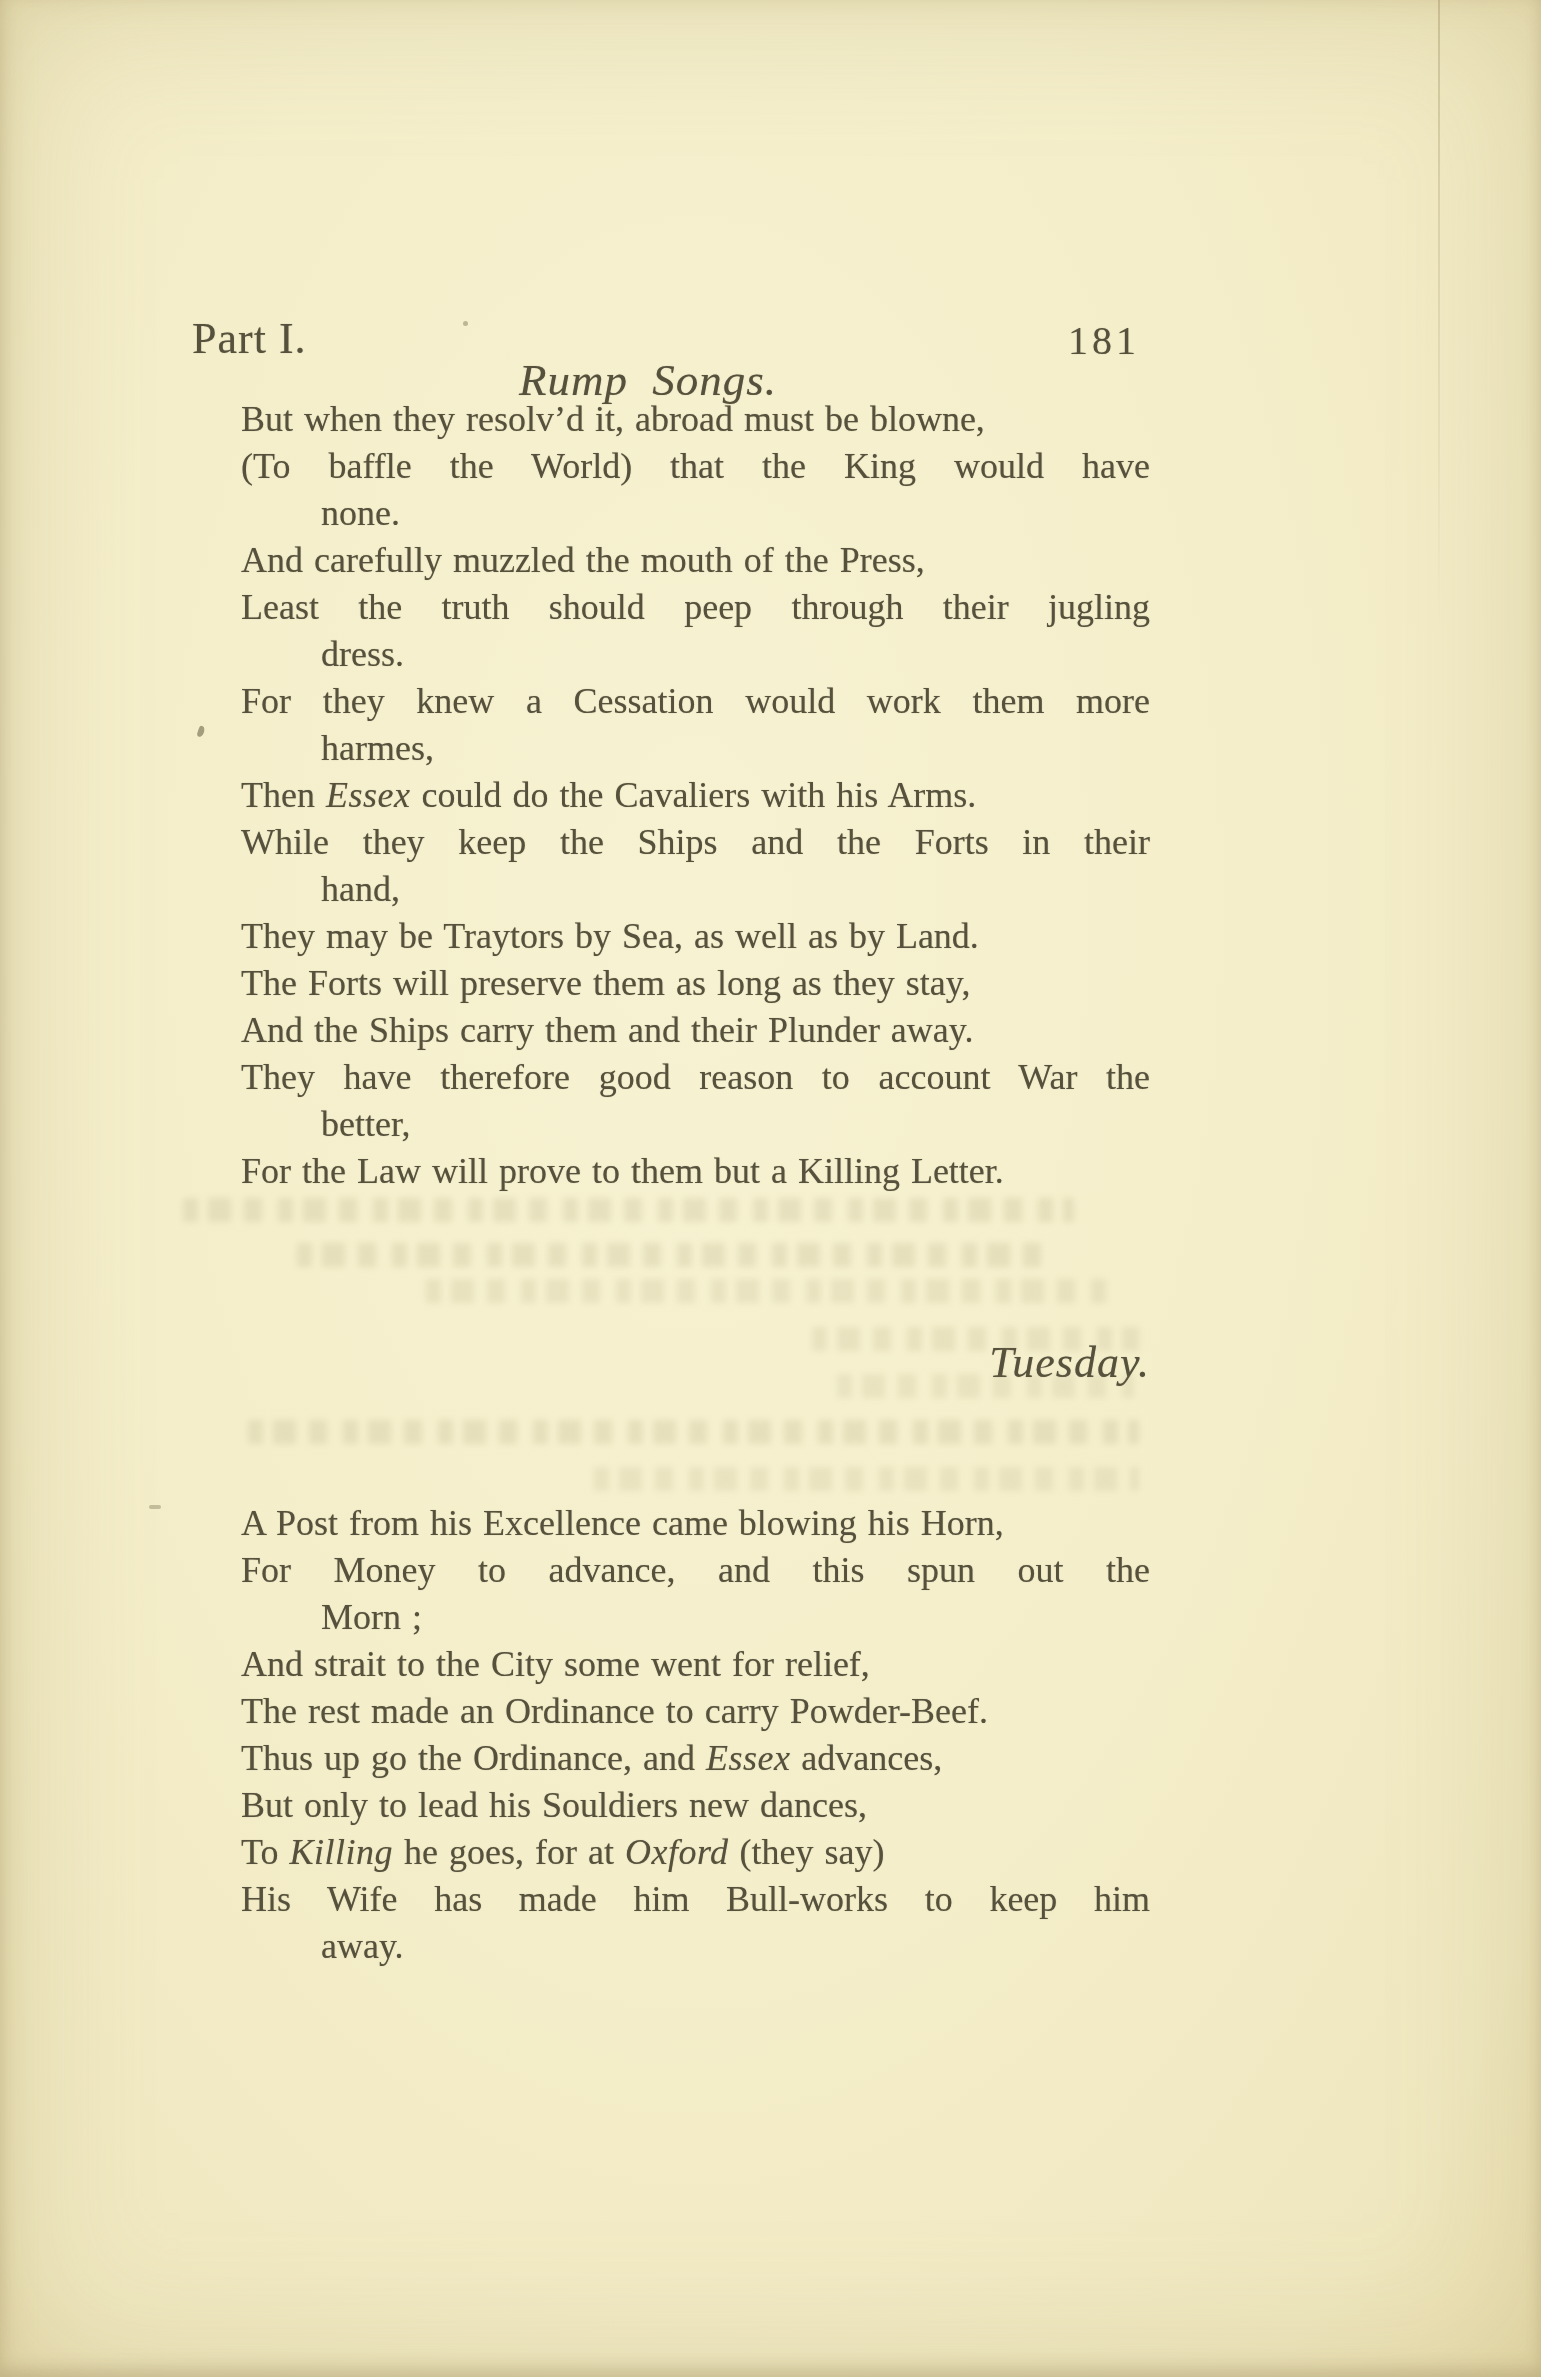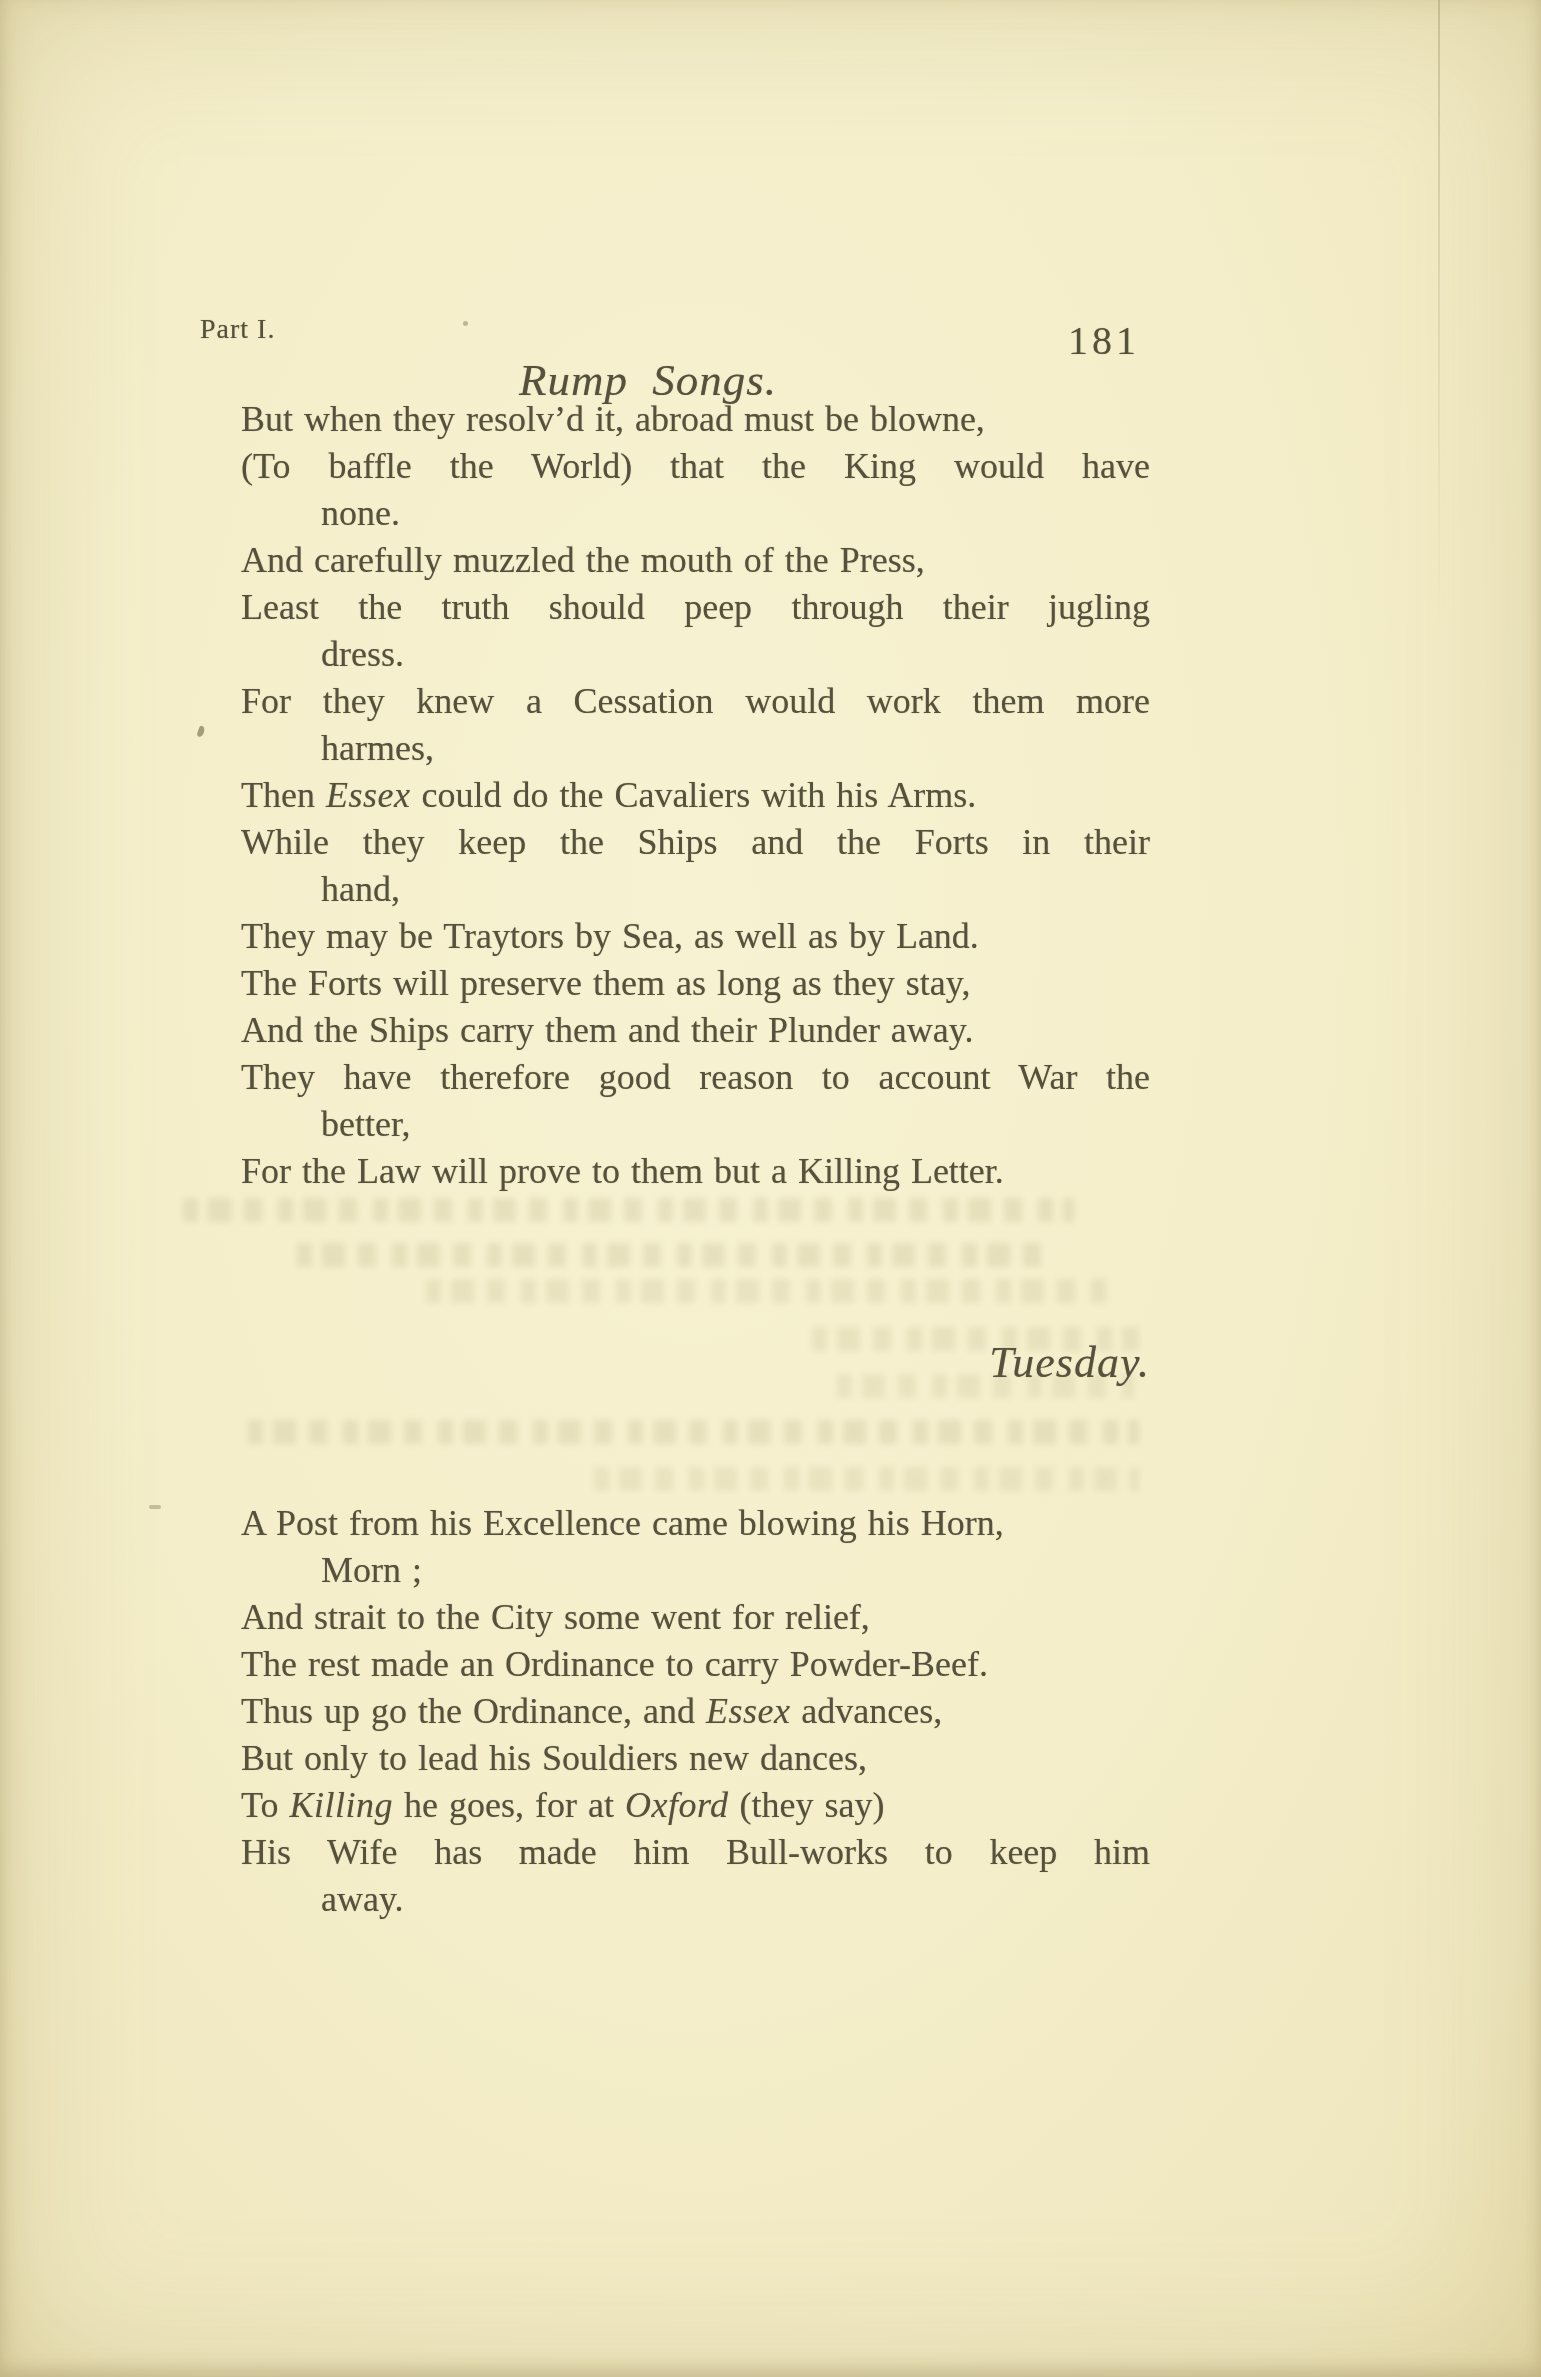--- a/index.html
+++ b/index.html
@@ -8,21 +8,21 @@
     width:1541px;height:2377px;
     margin:0 auto;
     overflow:hidden;
     background:radial-gradient(ellipse at 45% 38%, #f7f2d2 0%, #f4eeca 50%, #efe7bf 85%, #eadfb0 100%);
     box-shadow:inset 0 0 149px rgba(170,150,95,.28), inset 0 -8px 16px rgba(110,92,55,.22), inset 10px 0 30px rgba(190,170,110,.18);
     font-family:"Liberation Serif","DejaVu Serif",serif;
     color:#56513c;
   }
   .ink{ text-shadow:0 0 1px rgba(86,81,60,.45); }
   
-  .hdr-part{ position:absolute; left:200px; top:313px; font-size:28px; letter-spacing:1px; }
+  .hdr-part{ position:absolute; left:192px; top:313px; font-size:44px; letter-spacing:1px; }
   .hdr-title{ position:absolute; left:648px; top:311px; transform:translateX(-50%); font-size:45px; font-style:italic; word-spacing:12px; letter-spacing:1px;margin-top:43px; }
   .hdr-page{ position:absolute; left:1104px; top:317px; transform:translateX(-50%); font-size:40px; letter-spacing:4px; }
   
   .stanza{ position:absolute; left:241px; width:909px; font-size:36px; line-height:47px; word-spacing:2px; }
   .stanza-one{ top:396px; }
   .stanza-two{ top:1500px; }
   .line{ min-height:47px; }
   .line.cont{ padding-left:80px; }
   .line.just{ text-align:justify; text-align-last:justify; }
   .it{ font-style:italic; letter-spacing:0.5px; }
@@ -78,20 +78,21 @@
       <div class="line"><span>And the Ships carry them and their Plunder away.</span></div>
       <div class="line just"><span>They have therefore good reason to account War the</span></div>
       <div class="line cont"><span>better,</span></div>
       <div class="line"><span>For the Law will prove to them but a Killing Letter.</span></div>
     </div>
 
   <div class="sect-heading ink">Tuesday.</div>
 
   <div class="stanza stanza-two ink">
       <div class="line"><span>A Post from his Excellence came blowing his Horn,</span></div>
+      <div class="line just"><span>For Money to advance, and this spun out the</span></div>
       <div class="line cont"><span>Morn ;</span></div>
       <div class="line"><span>And strait to the City some went for relief,</span></div>
       <div class="line"><span>The rest made an Ordinance to carry Powder-Beef.</span></div>
       <div class="line"><span>Thus up go the Ordinance, and </span><span class="it">Essex</span><span> advances,</span></div>
       <div class="line"><span>But only to lead his Souldiers new dances,</span></div>
       <div class="line"><span>To </span><span class="it">Killing</span><span> he goes, for at </span><span class="it">Oxford</span><span> (they say)</span></div>
       <div class="line just"><span>His Wife has made him Bull-works to keep him</span></div>
       <div class="line cont"><span>away.</span></div>
     </div>
 

